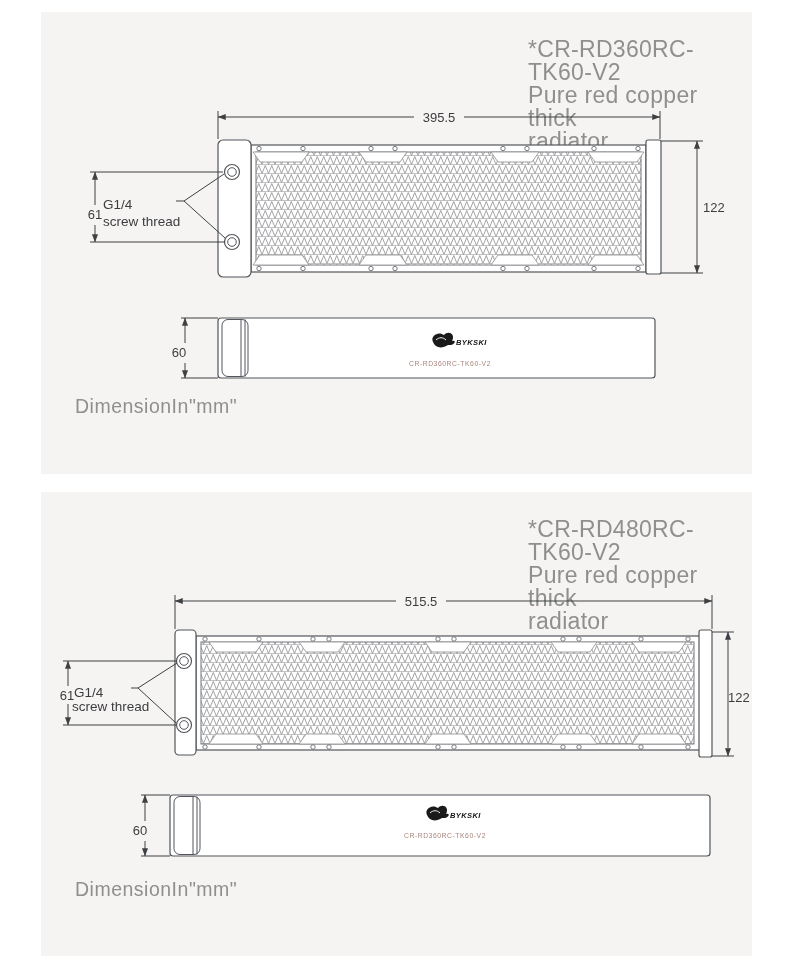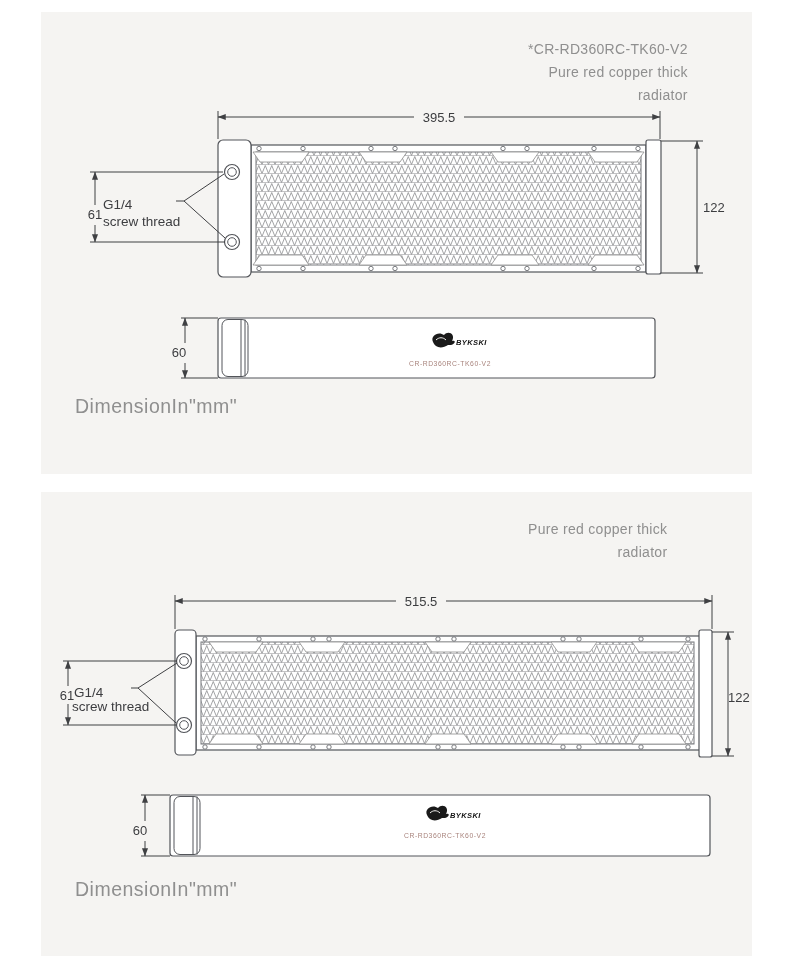--- a/index.html
+++ b/index.html
@@ -1,20 +1,20 @@
 <!DOCTYPE html>
 <html><head>
 <meta charset="utf-8">
 <style>
   html,body{margin:0;padding:0;background:#ffffff;}
   body{width:792px;height:980px;position:relative;font-family:"Liberation Sans",sans-serif;}
   .panel{position:absolute;left:41px;width:711px;background:#f5f4f2;overflow:hidden;}
   #panel1{top:12px;height:462px;}
   #panel2{top:492px;height:464px;}
-  .ptitle{position:absolute;left:487px;top:26px;font-size:14px;line-height:23px;color:#8f8f8f;letter-spacing:.3px;text-align:right;}
+  .ptitle{position:absolute;left:487px;top:26px;font-size:23px;line-height:23px;color:#8f8f8f;letter-spacing:.3px;}
   .funits{position:absolute;left:34px;font-size:19.5px;color:#8f8f8f;letter-spacing:.5px;}
   #panel1 .funits{top:383px;}
   #panel2 .funits{top:386px;}
   .drawing{position:absolute;left:0;top:0;}
   
   .dl{stroke:#3f4043;stroke-width:1;fill:none;}
   .ol{stroke:#53555a;stroke-width:1.2;fill:#ffffff;}
   .olt{stroke:#53555a;stroke-width:1;fill:none;}
   .notch{fill:#ffffff;stroke:#8d8d8d;stroke-width:.8;}
   .hole{fill:#ffffff;stroke:#6a6c70;stroke-width:.9;}
@@ -135,20 +135,21 @@
       </g>
       <text class="mprint" x="409" y="354" text-anchor="middle">CR-RD360RC-TK60-V2</text>
     </g>
   </svg>
 
   <div class="funits">DimensionIn"mm"</div>
 </div>
 
 <div class="panel" id="panel2">
   <div class="ptitle">
+    <div>*CR-RD480RC-TK60-V2</div>
     <div>Pure red copper thick</div>
     <div>radiator</div>
   </div>
 
   <svg class="drawing" width="711" height="464" viewBox="0 0 711 464">
     <defs>
       <marker id="arw2" viewBox="0 0 10 10" refX="8.6" refY="5" markerWidth="9" markerHeight="9" orient="auto-start-reverse" markerUnits="userSpaceOnUse">
         <path d="M0,1.6 L9,5 L0,8.4 Z" fill="#3f4043"></path>
       </marker>
       <pattern id="fins2" width="13" height="9" patternUnits="userSpaceOnUse">

